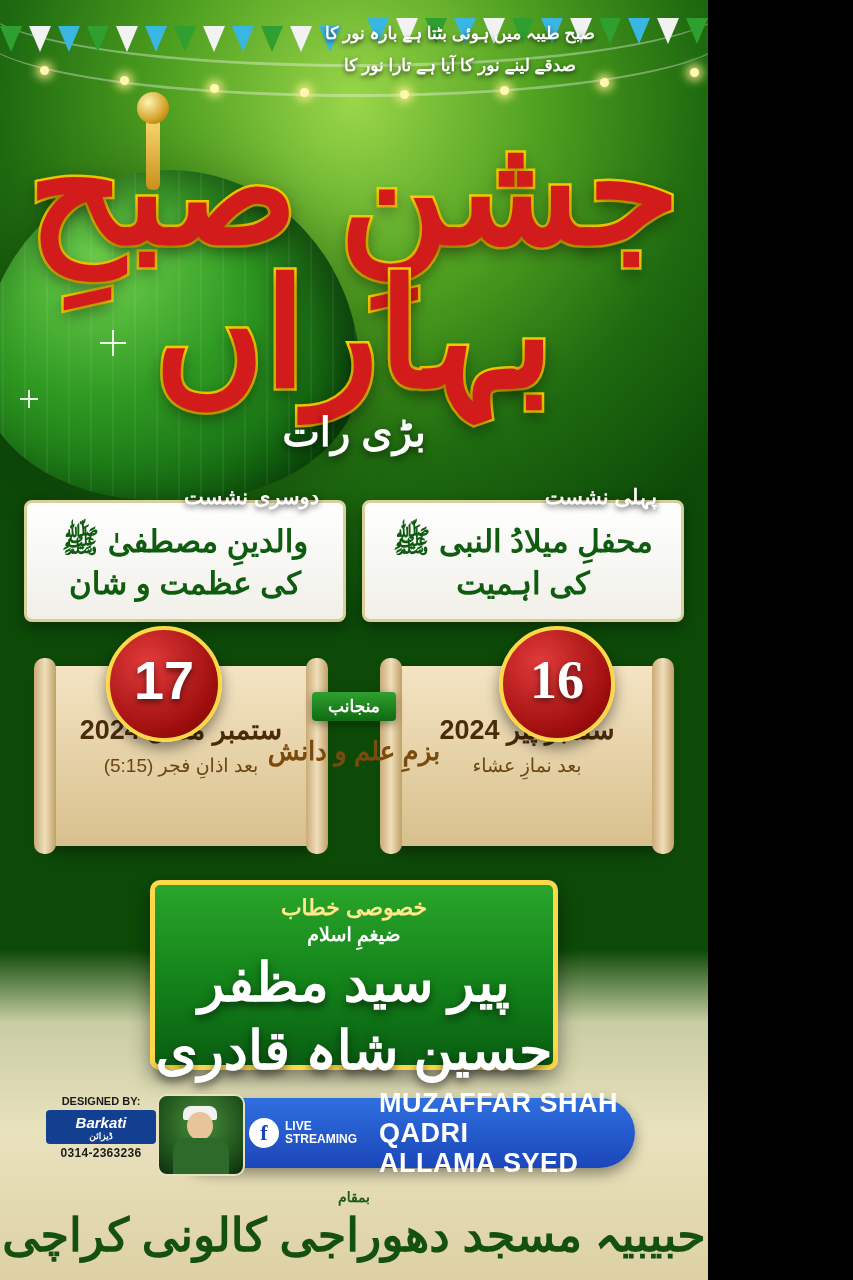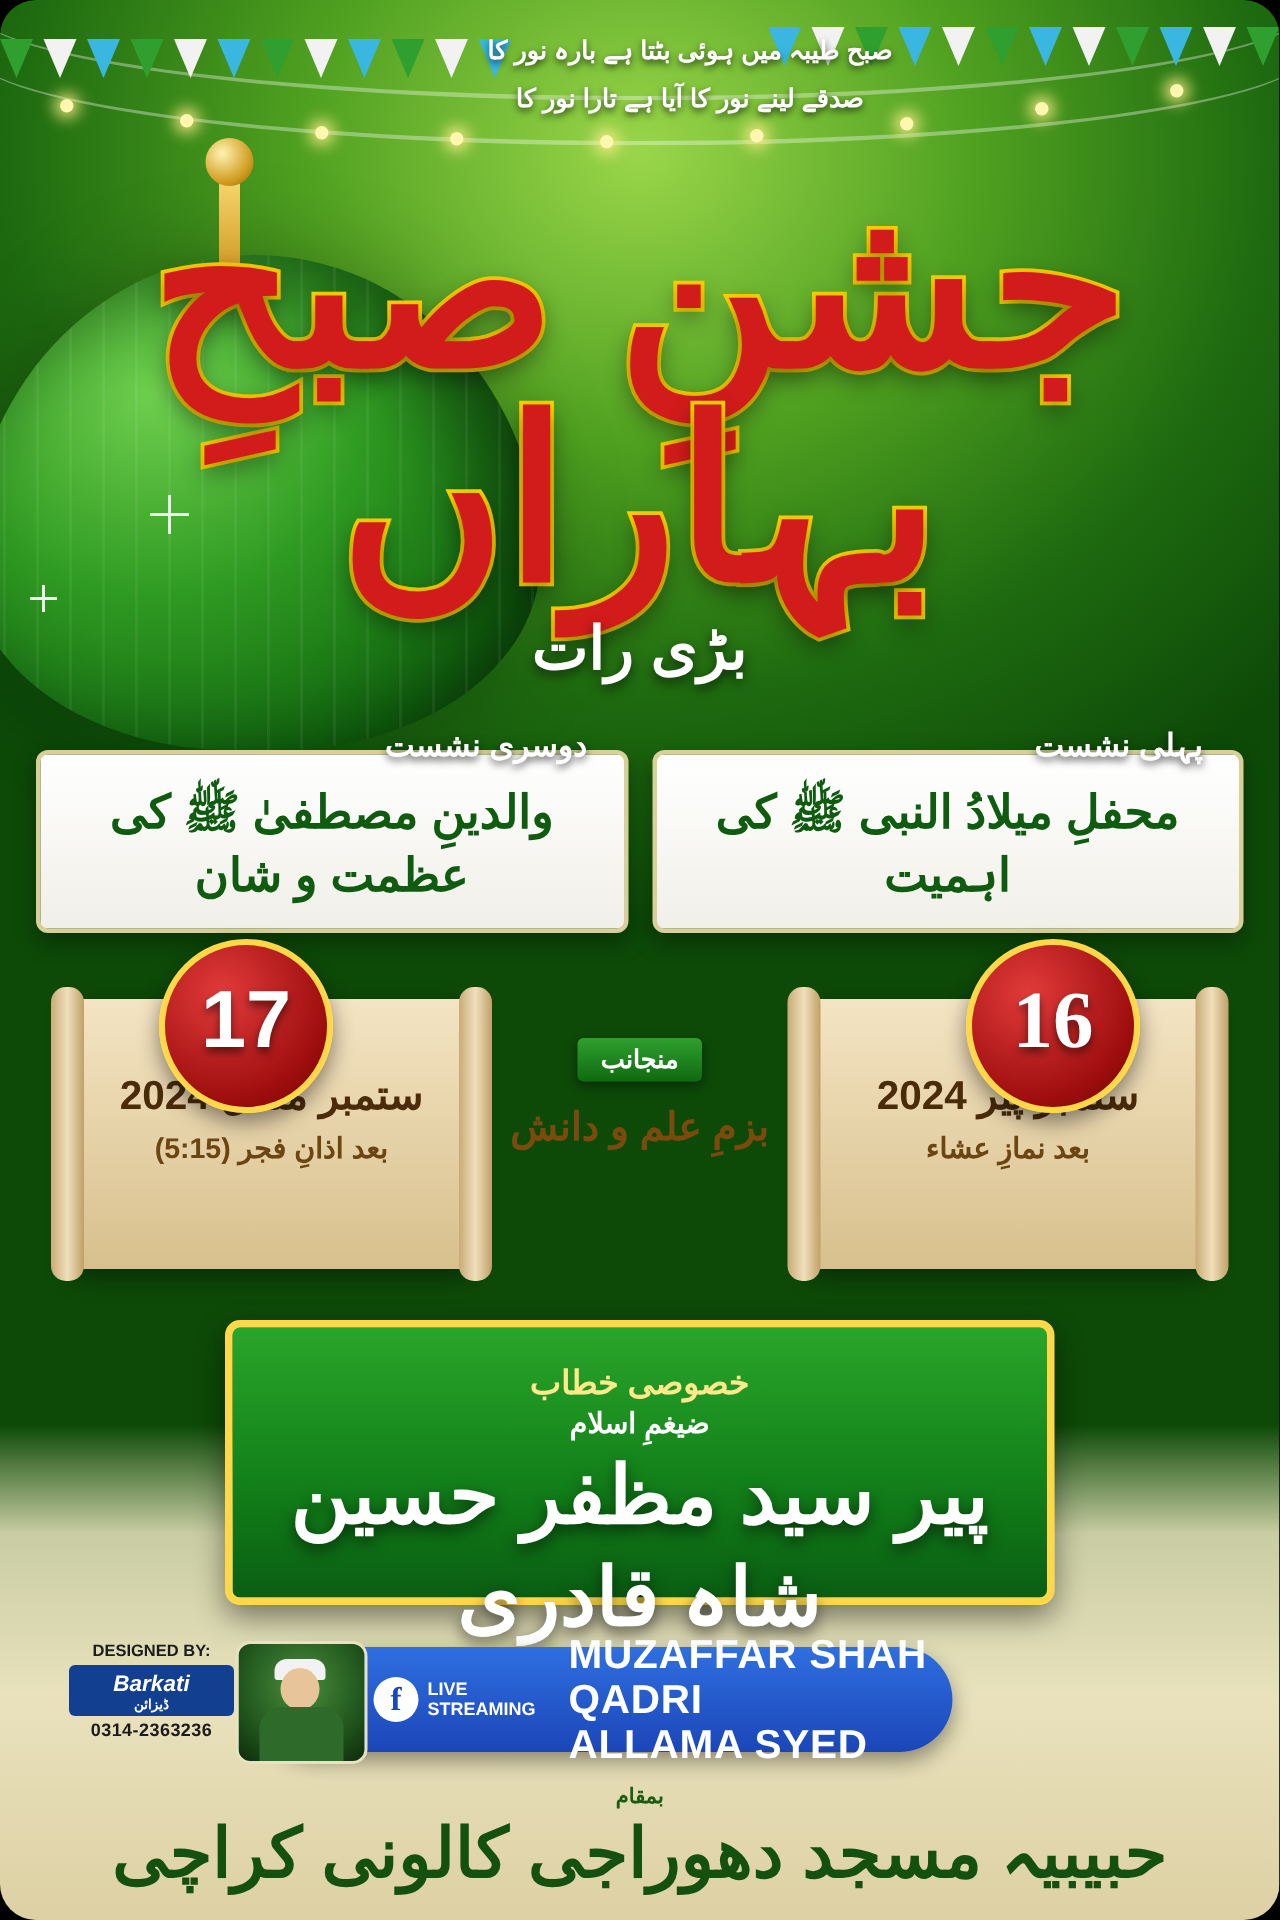--- a/index.html
+++ b/index.html
@@ -5,27 +5,26 @@
   html, body {
     margin: 0;
     padding: 0;
     background: #000;
   }
   body {
     font-family: "Liberation Sans", sans-serif;
   }
   .poster {
     position: relative;
-    width: 853px;
+    width: 708px;
     height: 1280px;
     overflow: hidden;
     background:
       radial-gradient(ellipse 70% 40% at 50% 8%, #9ad64a 0%, #4fa020 38%, #1f6b10 70%, #0d4a08 100%),
       linear-gradient(180deg, #0e4c0a 0%, #2a7d16 25%, #58a82c 55%, #cfe8a0 78%, #e8dfc0 92%, #d8c99b 100%);
-    border-radius: 24px;
   }
   
   .bottom-wash {
     position: absolute;
     left: 0; right: 0; bottom: 0;
     height: 330px;
     background: linear-gradient(180deg, rgba(232,226,188,0) 0%, rgba(234,228,190,0.85) 22%, #e9e2bd 55%, #ddd0a4 100%);
   }
   .mosque-ghost {
     position: absolute;
@@ -243,21 +242,21 @@
   .scroll.right { right: 6px; }
   .scroll-date {
     font-size: 27px;
     font-weight: bold;
     color: #4a2c0a;
     line-height: 1.35;
   }
   .scroll-note {
     margin-top: 6px;
     font-size: 19px;
-    font-weight: bold;
+    font-weight: normal;
     color: #6b4512;
   }
   .daybadge {
     position: absolute;
     top: -14px;
     width: 108px;
     height: 108px;
     border-radius: 50%;
     background: radial-gradient(circle at 35% 30%, #e23b3b, #9d0d0d 70%, #6b0505 100%);
     border: 4px solid #ffd84a;
@@ -306,21 +305,21 @@
     left: 150px;
     right: 150px;
     height: 190px;
     background: linear-gradient(180deg,#2aa52a 0%, #13821a 55%, #0a5e12 100%);
     border: 5px solid #ffd84a;
     border-radius: 10px;
     box-shadow: 0 8px 20px rgba(0,0,0,.45);
     direction: rtl;
     text-align: center;
     box-sizing: border-box;
-    padding-top: 24px;
+    padding-top: 10px;
   }
   .sp-kicker {
     font-size: 22px;
     font-weight: bold;
     color: #ffe98a;
   }
   .sp-small {
     font-size: 19px;
     font-weight: bold;
     color: #ffffff;

